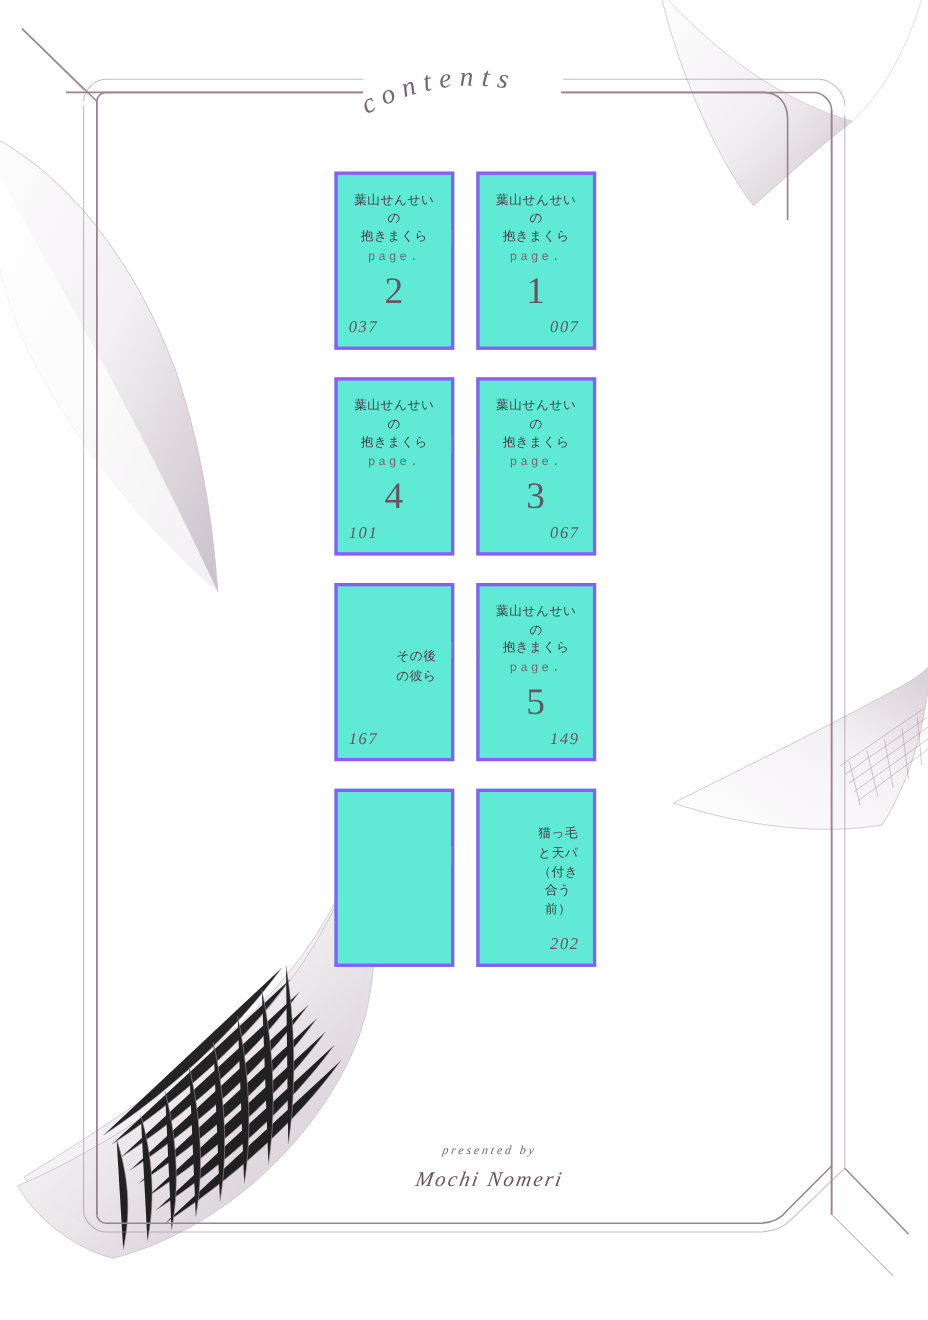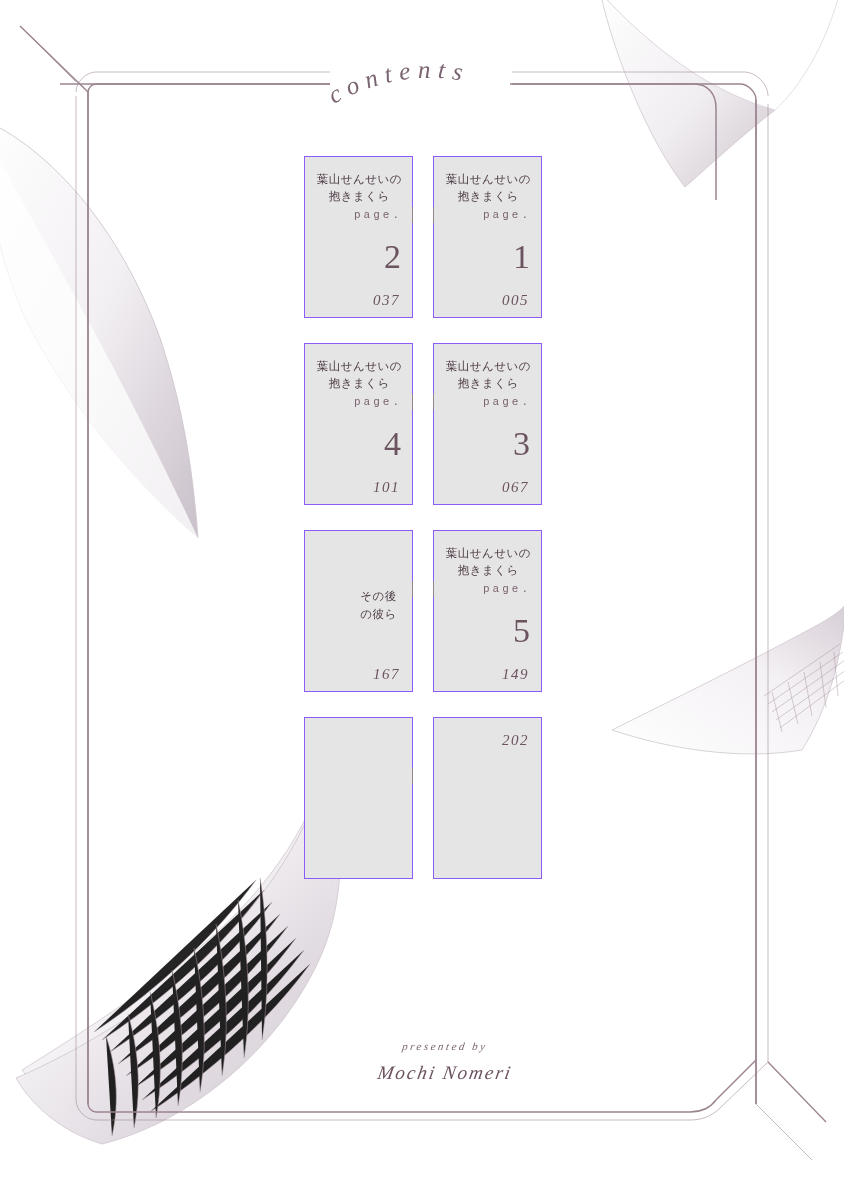--- a/index.html
+++ b/index.html
@@ -55,27 +55,26 @@
     display: flex;
     flex-direction: row-reverse;
     justify-content: flex-start;
     gap: 20px;
     margin-bottom: 25px;
   }
   .card {
     position: relative;
     width: 109px;
     height: 162px;
-    border: 1px solid #8b5cf6;
+    border: 3px solid #8b5cf6;
     box-sizing: border-box;
-    background: #e5e5e5;
+    background: #5eead4;
     padding: 14px 10px 8px 10px;
     display: flex;
     flex-direction: column;
-    align-items: flex-end;
   }
   .card.blank {
     padding: 0;
   }
   
   .card::after {
     content: "";
     position: absolute;
     top: 50px;
     height: 16px;
@@ -317,21 +316,21 @@
   </div>
 
   <div class="toc">
 
     <div class="toc-row">
       <div class="card tick-left">
         <div class="card-title">葉山せんせいの
 抱きまくら</div>
         <div class="card-pagelabel">page.</div>
         <div class="card-bignum">1</div>
-        <div class="card-pagenum">005</div>
+        <div class="card-pagenum">007</div>
       </div>
       <div class="card tick-right">
         <div class="card-title">葉山せんせいの
 抱きまくら</div>
         <div class="card-pagelabel">page.</div>
         <div class="card-bignum">2</div>
         <div class="card-pagenum left-align">037</div>
       </div>
     </div>
 
@@ -361,20 +360,22 @@
         <div class="card-pagenum">149</div>
       </div>
       <div class="card tick-right">
         <div class="card-centertext">その後の彼ら</div>
         <div class="card-pagenum left-align">167</div>
       </div>
     </div>
 
     <div class="toc-row">
       <div class="card no-tick">
+        <div class="card-centertext">猫っ毛と天パ
+（付き合う前）</div>
         <div class="card-pagenum">202</div>
       </div>
       <div class="card blank tick-right">
         <div class="card-empty"></div>
       </div>
     </div>
 
   </div>
 
   <div class="signature">

